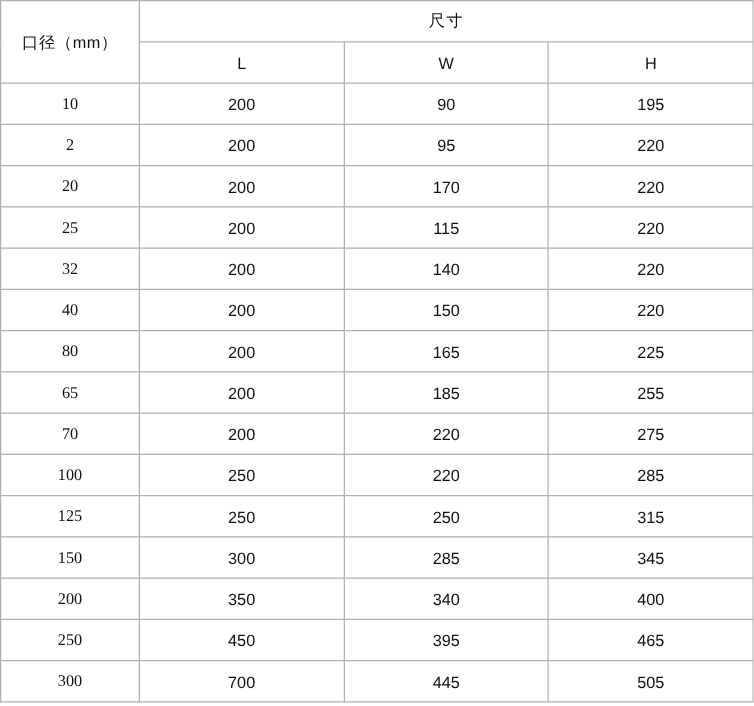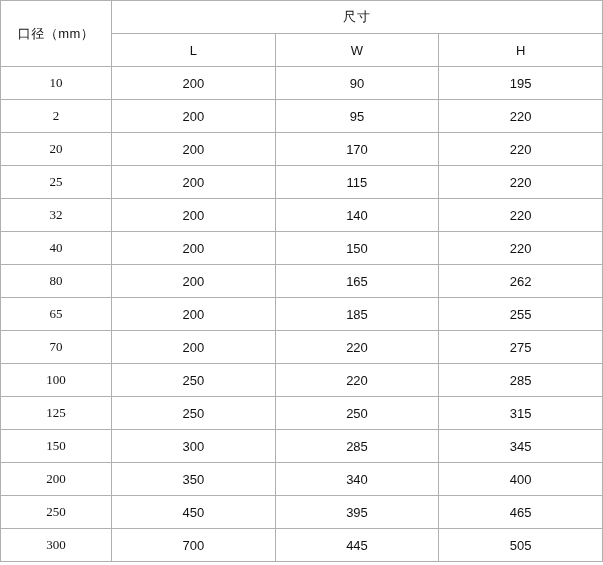--- a/index.html
+++ b/index.html
@@ -113,21 +113,21 @@
       <tr class="body-row">
         <td class="c0 dn-cell">40</td>
         <td class="c1 val-cell">200</td>
         <td class="c2 val-cell">150</td>
         <td class="c3 val-cell">220</td>
       </tr>
       <tr class="body-row">
         <td class="c0 dn-cell">80</td>
         <td class="c1 val-cell">200</td>
         <td class="c2 val-cell">165</td>
-        <td class="c3 val-cell">262</td>
+        <td class="c3 val-cell">225</td>
       </tr>
       <tr class="body-row">
         <td class="c0 dn-cell">65</td>
         <td class="c1 val-cell">200</td>
         <td class="c2 val-cell">185</td>
         <td class="c3 val-cell">255</td>
       </tr>
       <tr class="body-row">
         <td class="c0 dn-cell">70</td>
         <td class="c1 val-cell">200</td>

